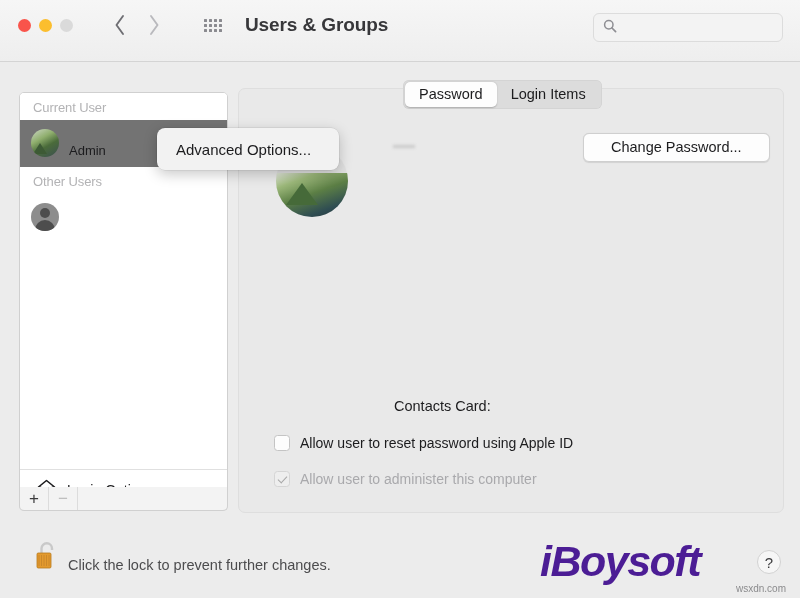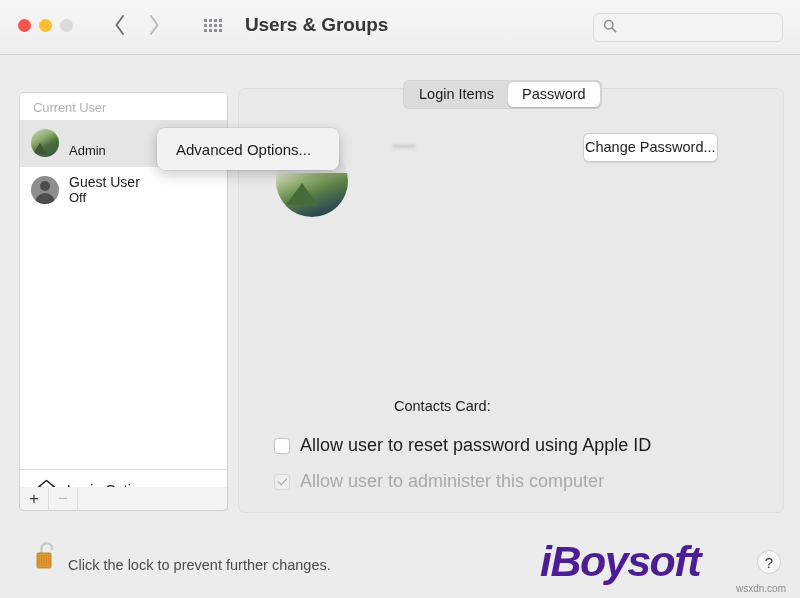--- a/index.html
+++ b/index.html
@@ -13,21 +13,21 @@
     background: #ececec;
     overflow: hidden;
     position: relative;
     -webkit-font-smoothing: antialiased;
   }
 
   
   .titlebar {
     position: absolute;
     left: 0; top: 0;
-    width: 800px; height: 55px;
+    width: 800px; height: 62px;
     background: linear-gradient(#f6f6f6, #eeeeee);
     border-bottom: 1px solid #d4d4d4;
     box-sizing: border-box;
   }
   .traffic {
     position: absolute;
     left: 18px; top: 19px;
     display: flex;
     gap: 8px;
   }
@@ -110,21 +110,21 @@
     background: #ffffff;
     letter-spacing: -0.1px;
   }
   .user-row {
     display: flex;
     align-items: center;
     padding: 6px 0 7px 11px;
     box-sizing: border-box;
     height: 47px;
   }
-  .user-row.selected { background: #e5e5e5; }
+  .user-row.selected { background: #737373; }
   .avatar-sm {
     width: 28px; height: 28px;
     border-radius: 50%;
     flex: 0 0 auto;
     margin-right: 10px;
     overflow: hidden;
     position: relative;
   }
   .avatar-photo {
     background: linear-gradient(150deg,#cfd9c9 0%, #8fae6d 35%, #4a6b3a 60%, #3b4f52 100%);
@@ -272,21 +272,21 @@
     filter: blur(1.6px);
   }
 
   .btn {
     display: inline-block;
     background: #fdfdfd;
     border: 1px solid #cfcfcf;
     border-radius: 6px;
     font-size: 14.5px;
     color: #1c1c1e;
-    padding: 5px 1px 6px;
+    padding: 5px 27px 6px;
     box-shadow: 0 0.5px 1px rgba(0,0,0,0.10);
     font-family: "Liberation Sans", sans-serif;
   }
   .change-pw {
     position: absolute;
     left: 583px; top: 133px;
   }
 
   .contacts-row {
     position: absolute;
@@ -320,21 +320,21 @@
   .cbox.checked-dim { background: #eeeeee; border-color: #d5d5d5; }
   .cbox.checked-dim::after {
     content: "";
     position: absolute;
     left: 5px; top: 1.5px;
     width: 4px; height: 8px;
     border: solid #a8a8a8;
     border-width: 0 1.8px 1.8px 0;
     transform: rotate(43deg);
   }
-  .checklabel { font-size: 18px; color: #1c1c1e; }
+  .checklabel { font-size: 14px; color: #1c1c1e; }
   .checklabel.dim { color: #a9a9ac; }
 
   
   .ctxmenu {
     position: absolute;
     left: 157px; top: 128px;
     width: 182px; height: 42px;
     background: #f2f2f2;
     border-radius: 8px;
     box-shadow: 0 4px 14px rgba(0,0,0,0.22), 0 0 0 0.5px rgba(0,0,0,0.10);
@@ -449,29 +449,26 @@
   <div class="group-header">Current User</div>
 
   <div class="user-row selected">
     <div class="avatar-sm avatar-photo"></div>
     <div class="user-text">
       <div class="user-name redacted">&nbsp;&nbsp;&nbsp;&nbsp;&nbsp;</div>
       <div class="user-sub">Admin</div>
     </div>
   </div>
 
+  <div class="group-header">Other Users</div>
 
   <div class="user-row">
     <div class="avatar-sm avatar-guest">
       <div class="head"></div>
         <div class="body"></div>
-    </div>
-    <div class="user-text">
-      <div class="user-name">Guest User</div>
-      <div class="user-sub">Off</div>
     </div>
   </div>
 
   <div class="login-options">
     <span>
       <svg width="21" height="20" viewBox="0 0 21 20">
         <path d="M2.5 9 L10.5 2.5 L18.5 9" fill="none" stroke="#1c1c1e" stroke-width="1.6" stroke-linecap="round" stroke-linejoin="round"></path>
         <path d="M4.4 8.6 V17 H16.6 V8.6" fill="none" stroke="#1c1c1e" stroke-width="1.6" stroke-linejoin="round"></path>
         <rect x="8.4" y="11.4" width="4.2" height="5.6" fill="#1c1c1e"></rect>
       </svg>
@@ -481,22 +478,22 @@
 </div>
 
 <div class="addremove">
   <div class="pmbtn">+</div>
   <div class="pmbtn disabled">−</div>
 </div>
 
 <div class="mainpanel"></div>
 
 <div class="tabs">
+  <div class="tab active">Password</div>
   <div class="tab">Login Items</div>
-  <div class="tab active">Password</div>
 </div>
 
 <div class="avatar-lg">
   <div class="pic"></div>
 </div>
 <div class="blur-name"></div>
 
 <button class="btn change-pw">Change Password...</button>
 
 <div class="contacts-row">

